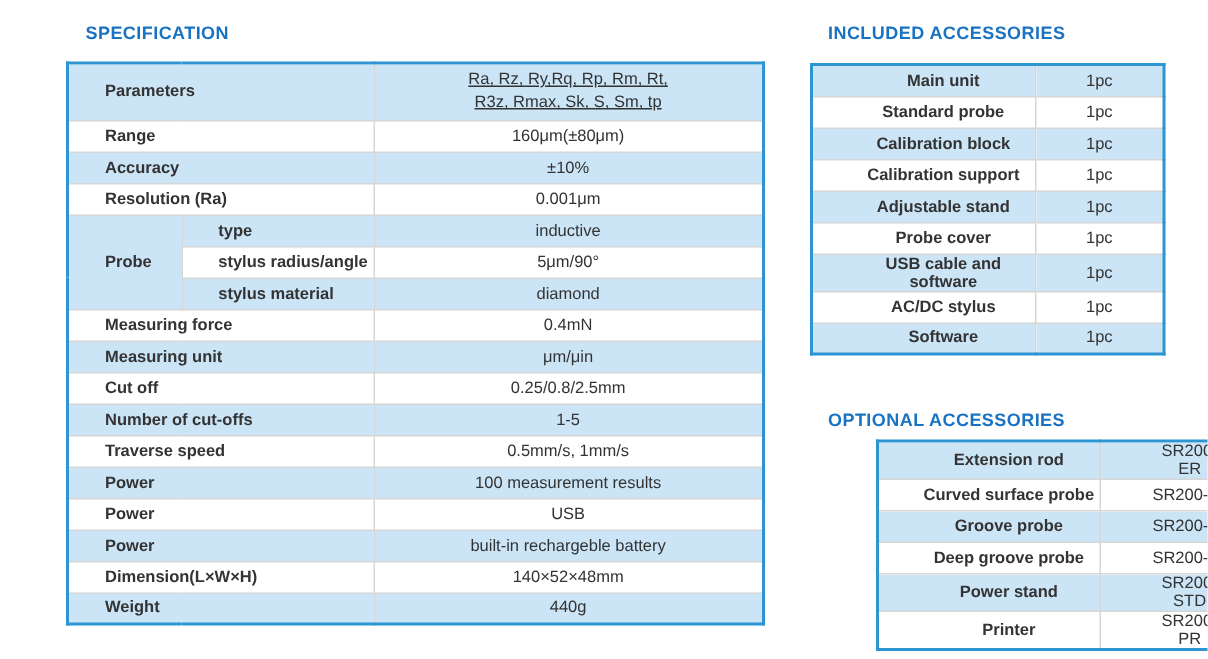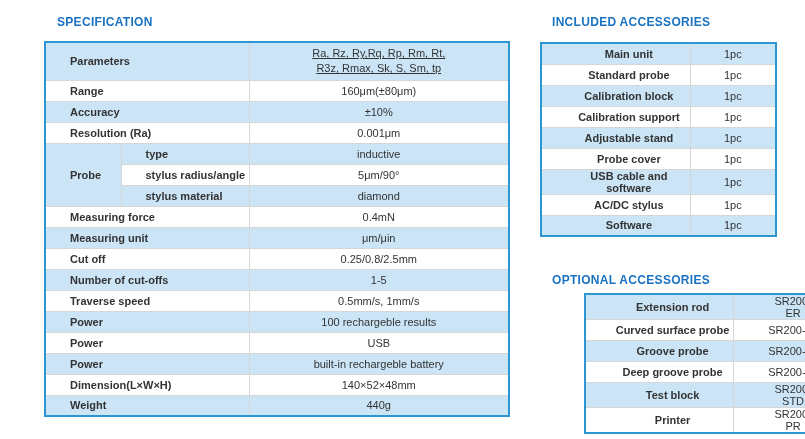--- a/index.html
+++ b/index.html
@@ -110,21 +110,21 @@
       <tr>
         <td class="lbl" colspan="2">Number of cut-offs</td>
         <td class="val">1-5</td>
       </tr>
       <tr>
         <td class="lbl" colspan="2">Traverse speed</td>
         <td class="val">0.5mm/s, 1mm/s</td>
       </tr>
       <tr>
         <td class="lbl" colspan="2">Power</td>
-        <td class="val">100 rechargeble results</td>
+        <td class="val">100 measurement results</td>
       </tr>
       <tr>
         <td class="lbl" colspan="2">Power</td>
         <td class="val">USB</td>
       </tr>
       <tr>
         <td class="lbl" colspan="2">Power</td>
         <td class="val">built-in rechargeble battery</td>
       </tr>
       <tr>
@@ -205,21 +205,21 @@
       </tr>
       <tr>
         <td class="lbl">Groove probe</td>
         <td class="val">SR200-03</td>
       </tr>
       <tr>
         <td class="lbl">Deep groove probe</td>
         <td class="val">SR200-04</td>
       </tr>
       <tr>
-        <td class="lbl">Test block</td>
+        <td class="lbl">Power stand</td>
         <td class="val">SR200-STD</td>
       </tr>
       <tr>
         <td class="lbl">Printer</td>
         <td class="val">SR200-PR</td>
       </tr>
     </tbody>
   </table>
 </div>
 

